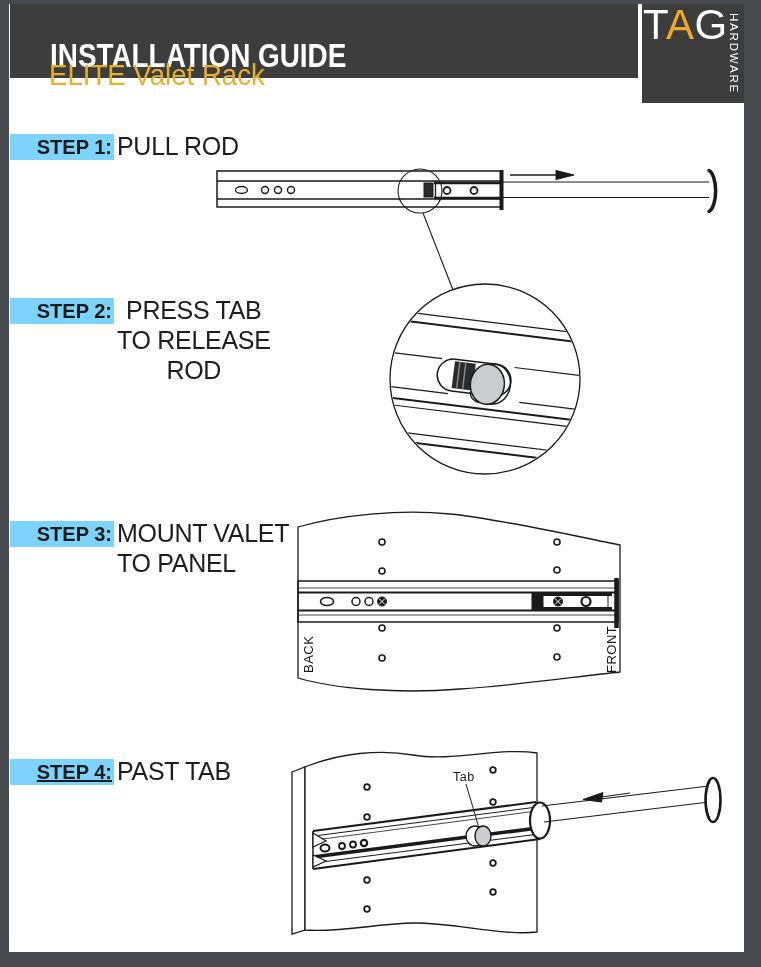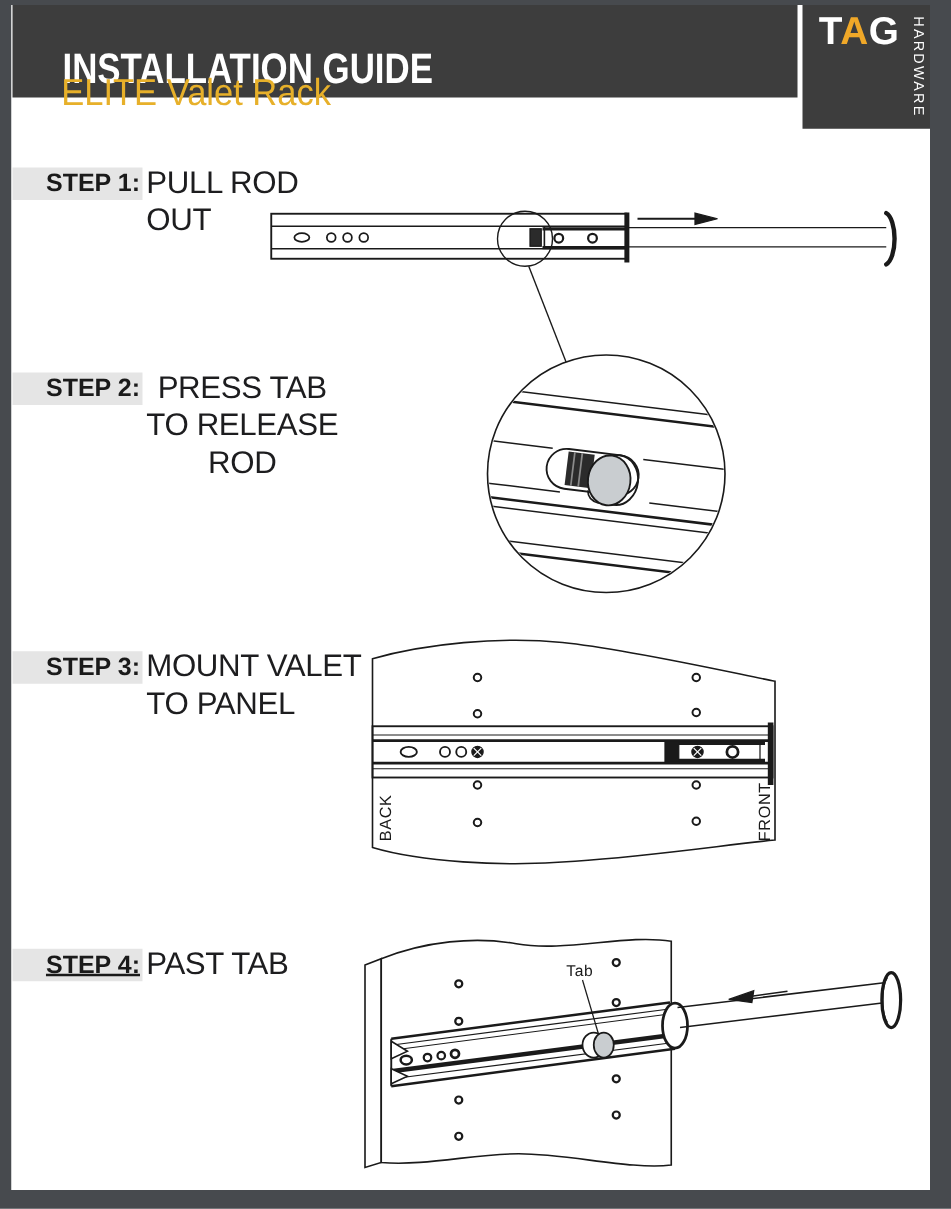--- a/index.html
+++ b/index.html
@@ -14,29 +14,29 @@
   .header-bar{position:absolute;left:10px;top:4px;width:628px;height:74px;background:#3D3D3D;}
   .page-title{
     position:absolute;left:40px;top:31px;color:#FFFFFF;font-size:34px;font-weight:bold;
     line-height:41px;letter-spacing:0px;transform:scaleX(0.82);transform-origin:left center;white-space:nowrap;
   }
   .page-subtitle{
     position:absolute;left:39px;top:53px;color:#E7B02A;font-size:30px;font-weight:normal;
     line-height:36px;transform:scaleX(0.92);transform-origin:left center;white-space:nowrap;
   }
   .logo-block{position:absolute;left:642px;top:4px;width:102px;height:99px;background:#3D3D3D;}
-  .logo-tag{position:absolute;left:13px;top:4px;font-size:31px;font-weight:bold;color:#FFFFFF;line-height:34px;letter-spacing:0.5px;}
+  .logo-tag{position:absolute;left:1px;top:4px;font-size:42px;font-weight:normal;color:#FFFFFF;line-height:34px;letter-spacing:0.5px;}
   .logo-tag .gold{color:#F0A828;}
   .logo-hardware{
     position:absolute;right:3px;top:9px;color:#FFFFFF;font-size:11.5px;letter-spacing:1.8px;
     writing-mode:vertical-rl;line-height:14px;
   }
   
   .step-badge{
-    position:absolute;left:10px;width:104px;height:26px;background:#e5e5e5;
+    position:absolute;left:10px;width:104px;height:26px;background:#7dd3fc;
     color:#1A1A1A;font-weight:bold;font-size:20px;line-height:26px;text-align:right;padding-right:2px;box-sizing:border-box;
     white-space:nowrap;
   }
   .step-text{
     position:absolute;left:117px;color:#1D1D1F;font-size:25px;line-height:30px;letter-spacing:-0.3px;
     white-space:nowrap;
   }
   .step-text div:empty{display:none;}
   .diagram{position:absolute;}
   svg{display:block;}
@@ -52,21 +52,20 @@
   <div class="page-subtitle">ELITE Valet Rack</div>
 </div>
 <div class="logo-block">
   <div class="logo-tag"><span>T</span><span class="gold">A</span><span>G</span></div>
   <div class="logo-hardware">HARDWARE</div>
 </div>
 
 <div class="step-badge" style="top:134px;">STEP 1:</div>
 <div class="step-text" style="top:131px;">
   <div>PULL ROD</div>
-  <div>OUT</div>
 </div>
 
 <div class="step-badge" style="top:298px;">STEP 2:</div>
 <div class="step-text" style="top:295px;text-align:center;">
   <div>PRESS TAB</div>
   <div>TO RELEASE</div>
   <div>ROD</div>
 </div>
 
 <div class="step-badge" style="top:521px;">STEP 3:</div>

